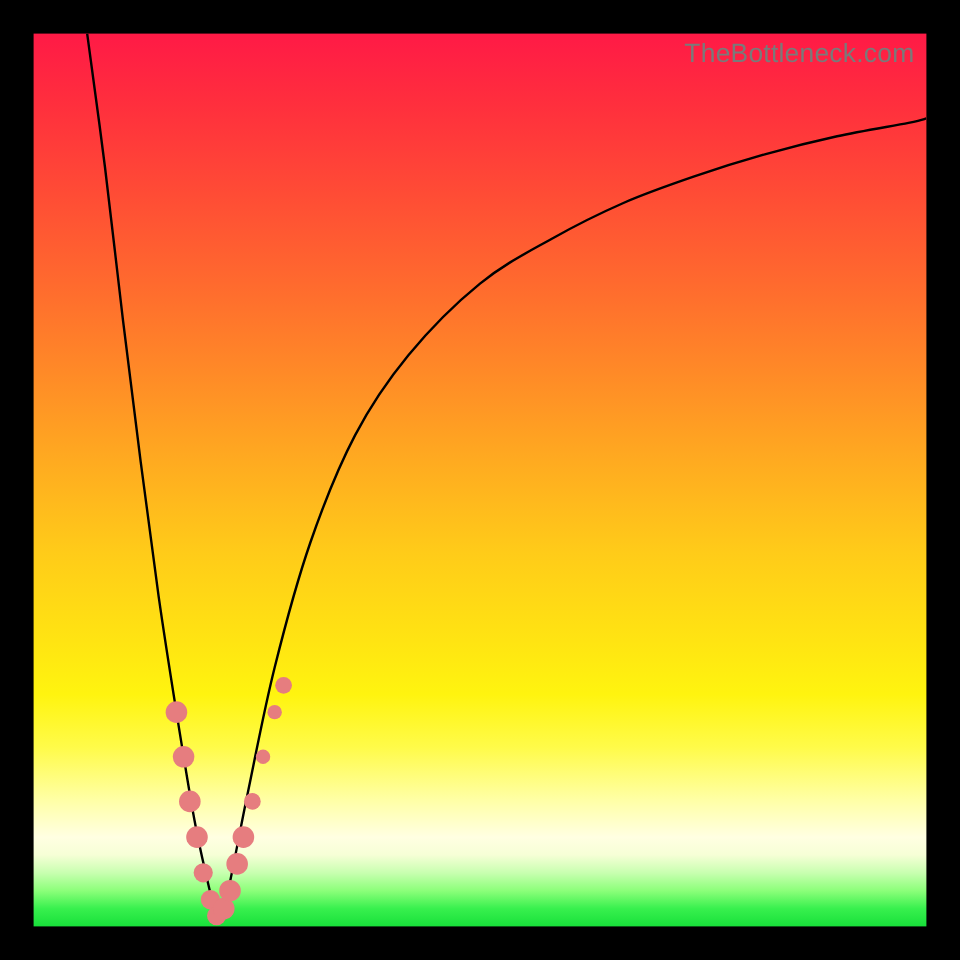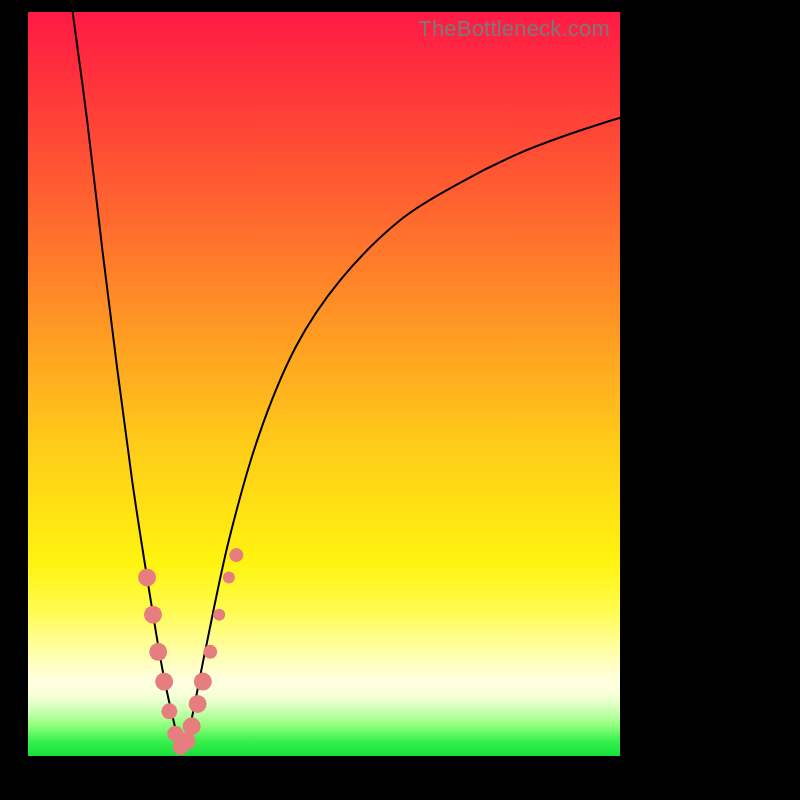--- a/index.html
+++ b/index.html
@@ -13,22 +13,22 @@
   }
   .outer {
     width: 800px;
     height: 800px;
     background: #000;
     position: relative;
   }
   .plot {
     position: absolute;
     left: 28px;
-    top: 12px;
-    width: 592px;
+    top: 28px;
+    width: 744px;
     height: 744px;
     
     background: linear-gradient(
       to bottom,
       #ff1a46 0%,
       #ff2f3d 8%,
       #ff4c35 18%,
       #ff6a2e 28%,
       #ff8a27 38%,
       #ffab20 48%,

